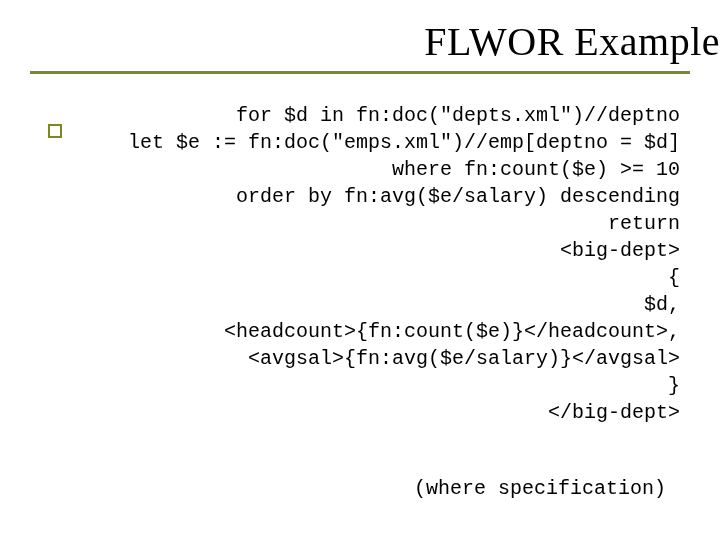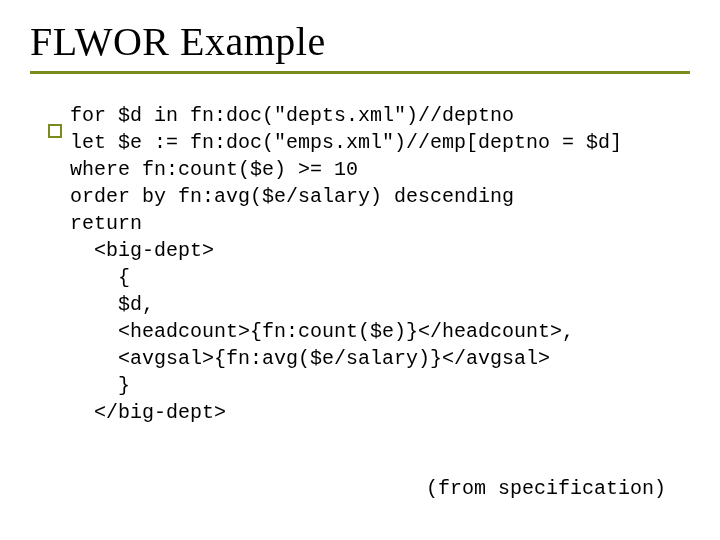--- a/index.html
+++ b/index.html
@@ -1,16 +1,16 @@
 <!DOCTYPE html>
 <html><head>
 <meta charset="utf-8">
 <style>
   html,body{margin:0;padding:0;width:720px;height:540px;background:#fff;font-family:"Times New Roman",Times,serif;color:#000;}
-  .slide{position:relative;width:720px;height:540px;box-sizing:border-box;}
+  .slide{position:relative;width:720px;height:540px;box-sizing:border-box;text-align:right;}
   .title-wrap{padding:18px 0 0 30px;}
   .title{font-size:40px;font-weight:400;letter-spacing:0.5px;}
   .rule{margin:6px 30px 0 30px;height:3px;background:#7a8a1f;}
   .body{padding:28px 40px 0 70px;}
   .code{font-family:"Courier New",Courier,monospace;font-size:20px;line-height:1.35;white-space:pre;}
   .footnote{position:absolute;right:54px;bottom:40px;font-family:"Courier New",Courier,monospace;font-size:20px;}
   .bullet{position:absolute;left:48px;top:124px;width:10px;height:10px;border:2px solid #7a8a1f;background:transparent;}
 </style>
 </head>
 <body>
@@ -31,15 +31,15 @@
 return
   &lt;big-dept&gt;
     {
     $d,
     &lt;headcount&gt;{fn:count($e)}&lt;/headcount&gt;,
     &lt;avgsal&gt;{fn:avg($e/salary)}&lt;/avgsal&gt;
     }
   &lt;/big-dept&gt;</div>
 </div>
 
-<div class="footnote">(from specification)</div>
+<div class="footnote">(where specification)</div>
 
 </div>
 
 </body></html>

